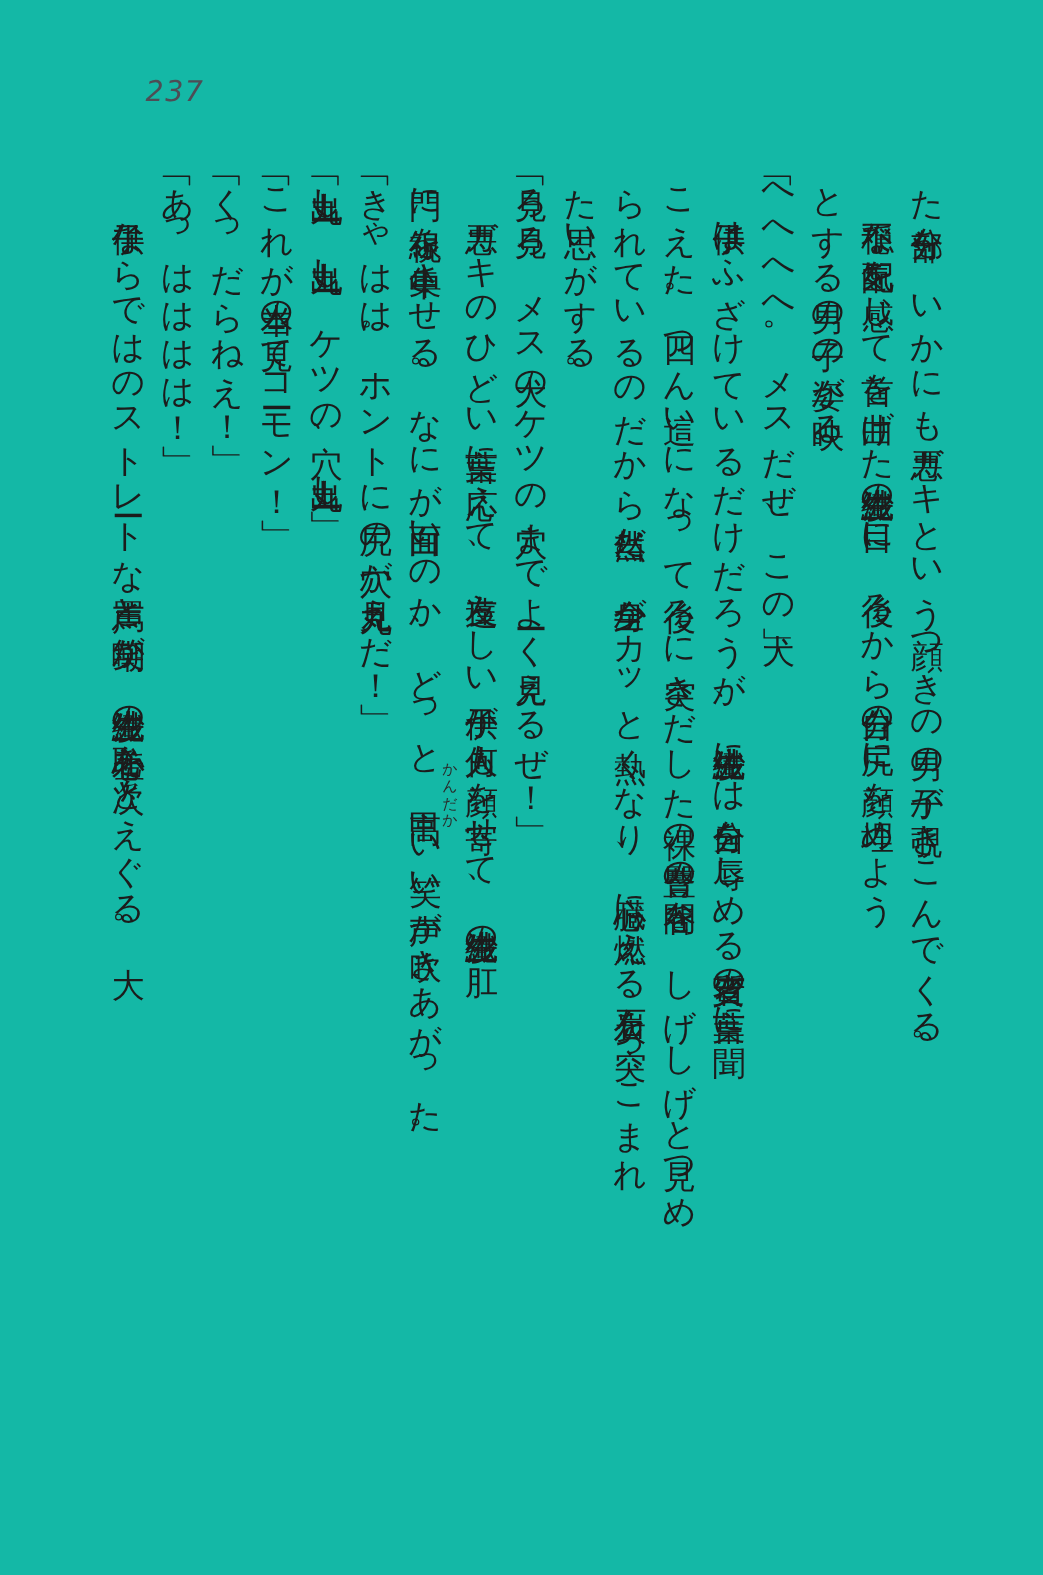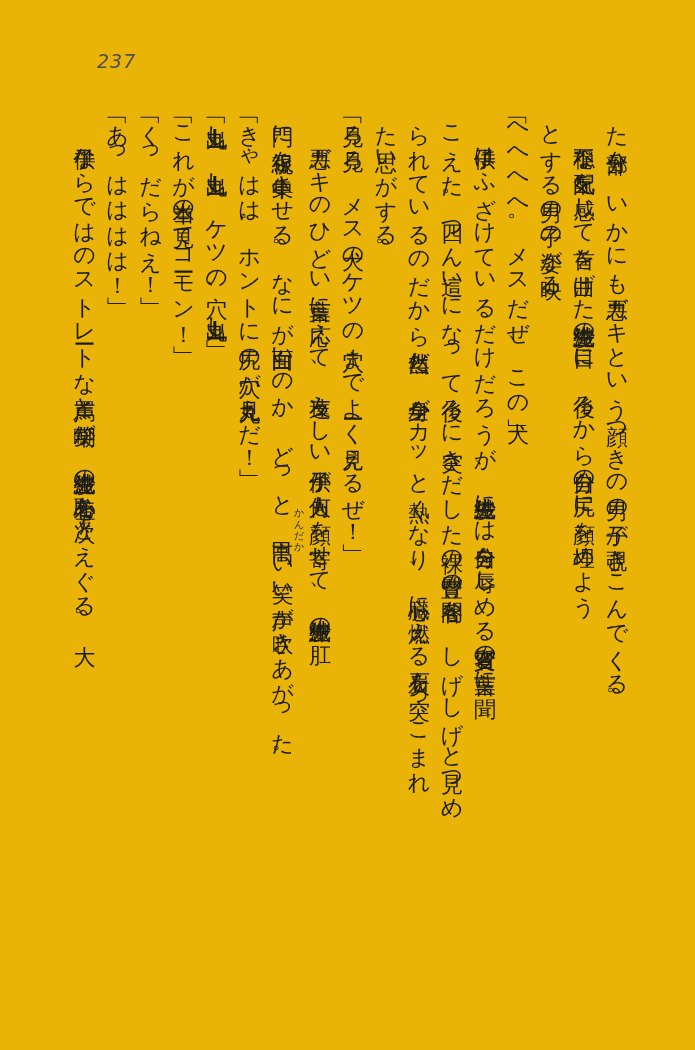--- a/index.html
+++ b/index.html
@@ -5,21 +5,21 @@
   html, body {
     margin: 0;
     padding: 0;
     background: #e8e8e8;
   }
   .page {
     position: relative;
     width: 695px;
     height: 1050px;
     margin: 0 auto;
-    background: #eab308;
+    background: #14b8a6;
     overflow: hidden;
   }
   .page-number {
     position: absolute;
     top: 50px;
     left: 97px;
     font-family: "DejaVu Sans", "Liberation Sans", sans-serif;
     font-style: italic;
     font-size: 19px;
     color: #4d4d55;

